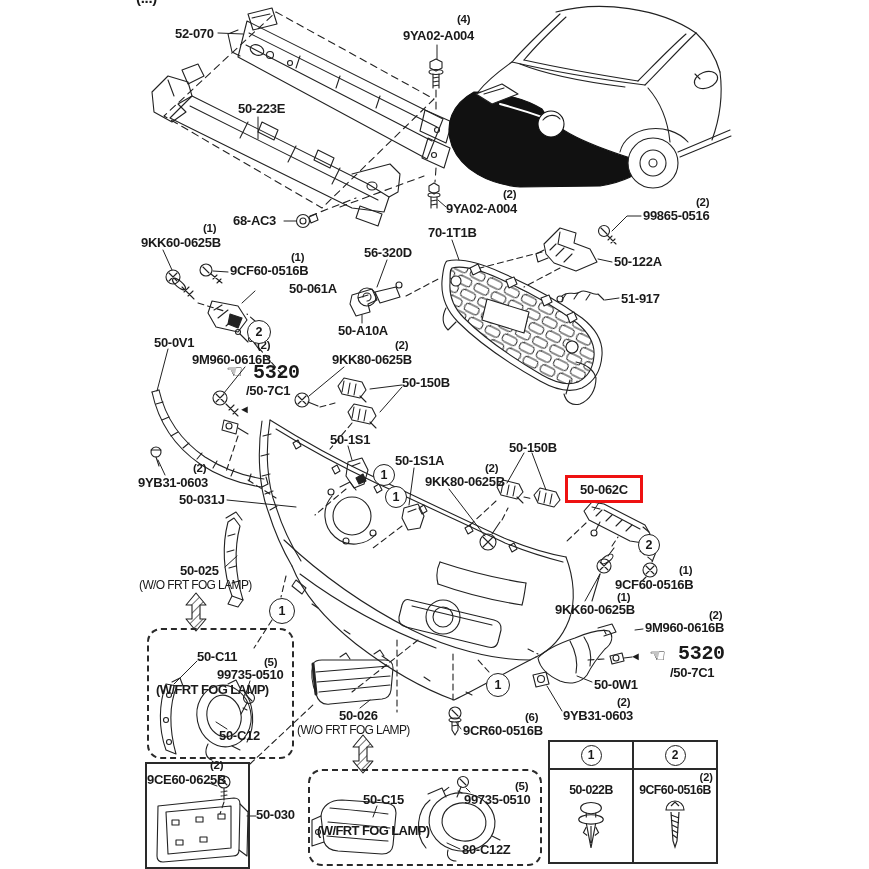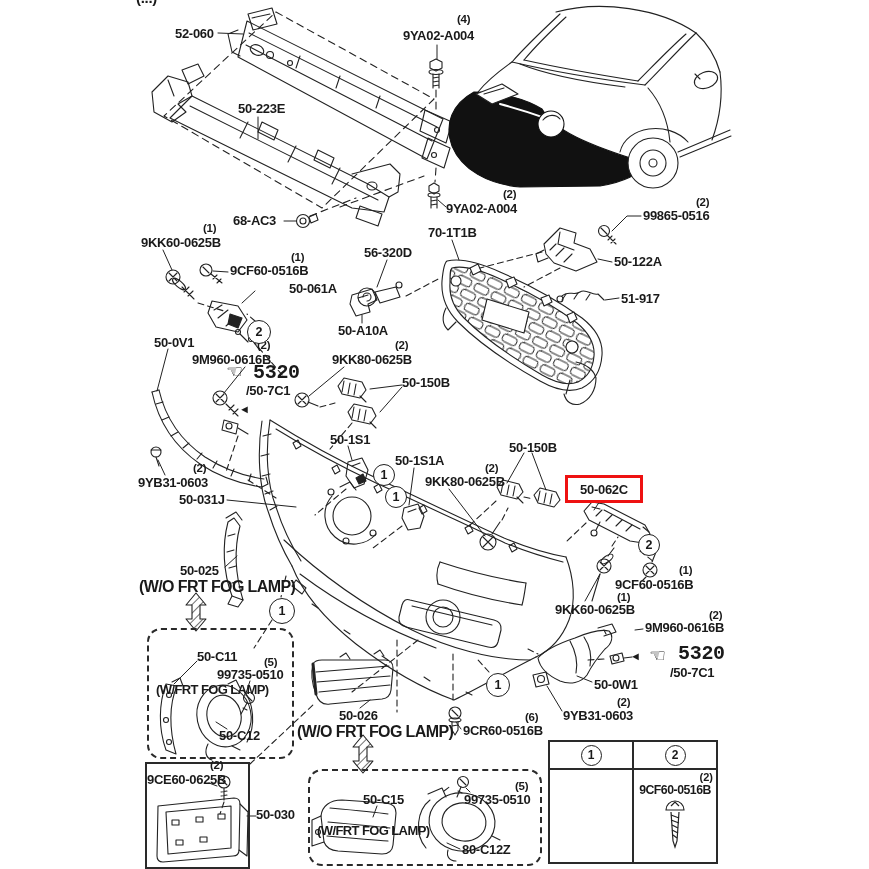--- a/index.html
+++ b/index.html
@@ -2,21 +2,21 @@
 <html><head>
 <meta charset="utf-8">
 <style>
   html,body{margin:0;padding:0;background:#ffffff;}
   #stage{position:relative;width:869px;height:869px;background:#fff;overflow:hidden;
          font-family:"Liberation Sans",sans-serif;color:#1a1a1a;}
   #art{position:absolute;left:0;top:0;}
   .lbl{position:absolute;font-size:13px;font-weight:600;letter-spacing:-0.3px;white-space:nowrap;line-height:1;}
   .lbl.qty{font-size:11.5px;font-weight:600;}
   .lbl.big{font-size:20px;font-weight:700;font-family:Liberation Mono, monospace;}
-  .lbl.bold{font-size:16px;font-weight:700;letter-spacing:-0.6px;}
+  .lbl.bold{font-size:12px;font-weight:400;letter-spacing:-0.6px;}
   .lbl.hand{font-size:19px;font-weight:400;}
   .lbl.tri{font-size:11px;font-weight:400;}
   .lbl.cliptop{top:-10px;font-size:15px;}
   .callout{position:absolute;border:1.6px solid #1f1f1f;border-radius:50%;
            display:flex;align-items:center;justify-content:center;
            font-size:12.5px;font-weight:600;background:#fff;}
   .dashedbox{position:absolute;border:2px dashed #2a2a2a;border-radius:14px;background:transparent;}
   .dashedbox .hdr{position:absolute;left:7px;top:5px;font-size:13px;font-weight:700;letter-spacing:-0.6px;white-space:nowrap;margin-top:47px;}
   .solidbox{position:absolute;border:2px solid #2a2a2a;background:transparent;}
   .hl{position:absolute;border:3px solid #ee1111;display:flex;align-items:center;justify-content:center;
@@ -454,39 +454,49 @@
 
   <div class="solidbox" style="left:145px;top:762px;width:101px;height:103px;"></div>
 
   <div class="hl" style="left:565px;top:475px;width:72px;height:22px;">50-062C</div>
 
   <div id="parts-table">
     <div class="col">
       <div class="th">
           <span class="cir">1</span>
         </div>
+      <div class="td">
+        <div class="pn">50-022B</div>
+        <svg width="34" height="56" viewBox="0 0 36 56" fill="none" stroke="#222" stroke-width="1.2">
+          <ellipse cx="18" cy="8" rx="11" ry="6"></ellipse>
+          <path d="M 13,13 L 13,18 M 23,13 L 23,18"></path>
+          <ellipse cx="18" cy="20" rx="13" ry="5"></ellipse>
+          <path d="M 13,24 L 18,50 L 23,24 M 18,27 L 18,45"></path>
+          <path d="M 13,28 L 10,34 L 14,37 M 23,28 L 26,34 L 22,37"></path>
+        </svg>
+      </div>
     </div>
     <div class="col">
       <div class="th">
           <span class="cir">2</span>
         </div>
       <div class="td">
         <div class="qtysm">(2)</div>
         <div class="pn">9CF60-0516B</div>
         <svg width="26" height="54" viewBox="0 0 24 54" fill="none" stroke="#222" stroke-width="1.2">
           <path d="M 3,11 A 9,9 0 1 1 21,11 L 3,11 Z"></path>
           <path d="M 8,7 L 12,3 L 16,7"></path>
           <path d="M 8,13 L 10,42 L 12,48 L 14,42 L 16,13"></path>
           <path d="M 8,16 L 16,19 M 8,21 L 16,24 M 9,26 L 15,29 M 9,31 L 15,34 M 10,36 L 14,39"></path>
         </svg>
       </div>
     </div>
   </div>
 
-<div class="lbl" style="left: 175px; top: 27px;">52-060</div>
+<div class="lbl" style="left: 175px; top: 27px;">52-070</div>
     <div class="lbl qty" style="left: 457px; top: 14px;">(4)</div>
     <div class="lbl" style="left: 403px; top: 29px;">9YA02-A004</div>
     <div class="lbl" style="left: 238px; top: 102px;">50-223E</div>
     <div class="lbl" style="left: 233px; top: 214px;">68-AC3</div>
     <div class="lbl qty" style="left: 503px; top: 189px;">(2)</div>
     <div class="lbl" style="left: 446px; top: 202px;">9YA02-A004</div>
     <div class="lbl qty" style="left: 696px; top: 197px;">(2)</div>
     <div class="lbl" style="left: 643px; top: 209px;">99865-0516</div>
     <div class="lbl" style="left: 614px; top: 255px;">50-122A</div>
     <div class="lbl" style="left: 621px; top: 292px;">51-917</div>

